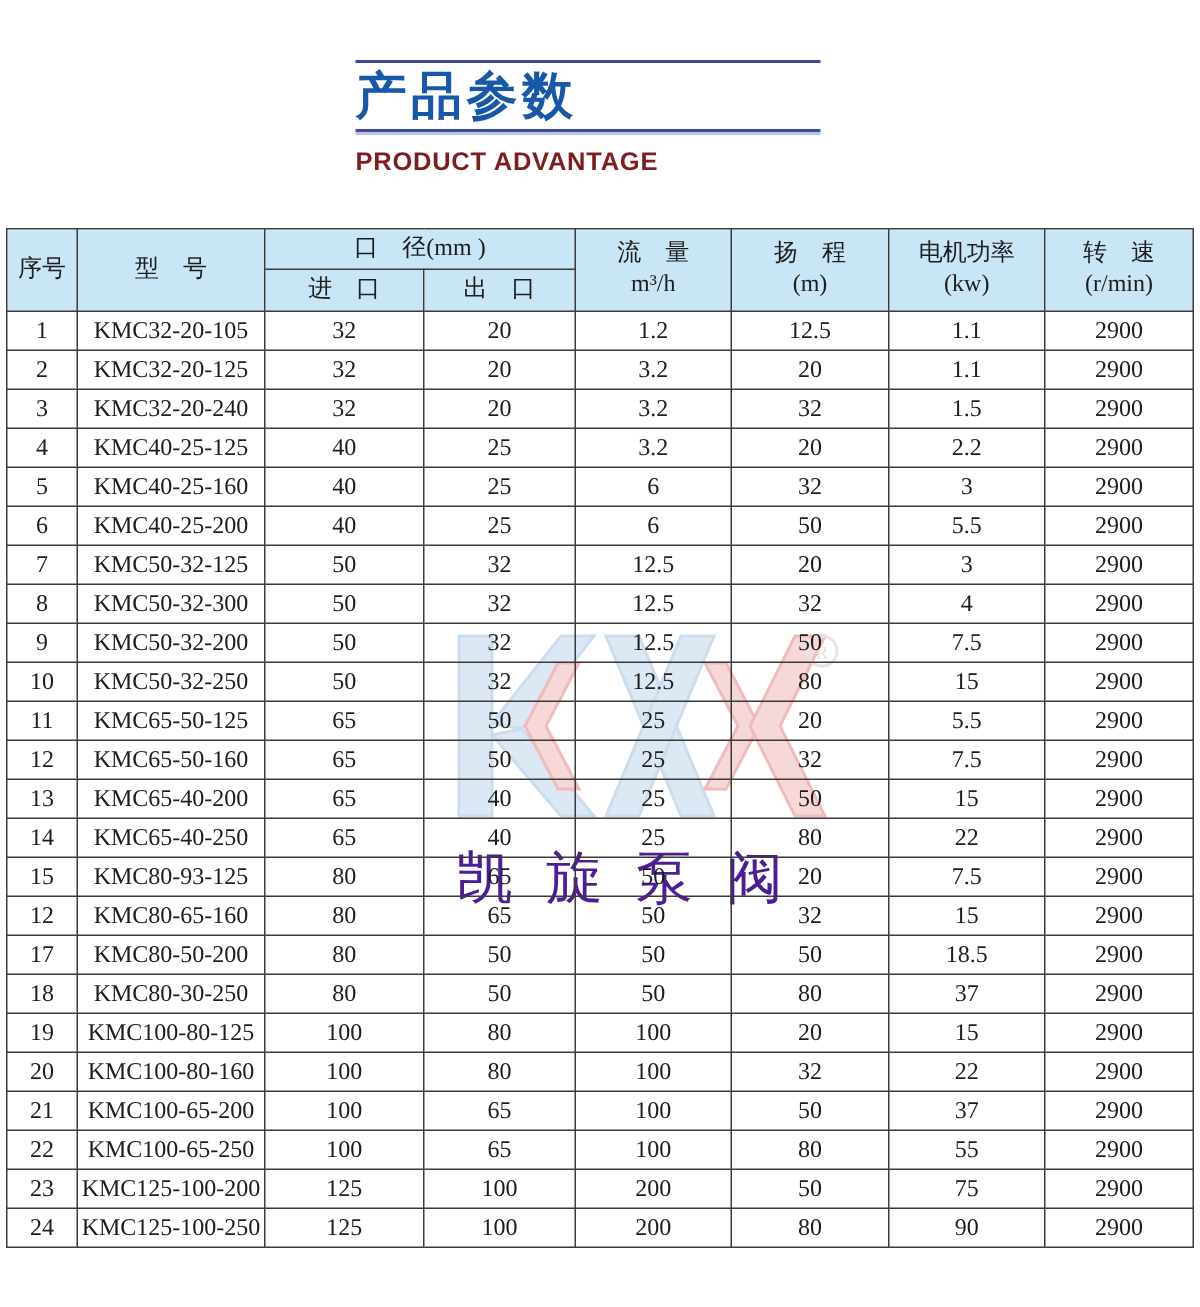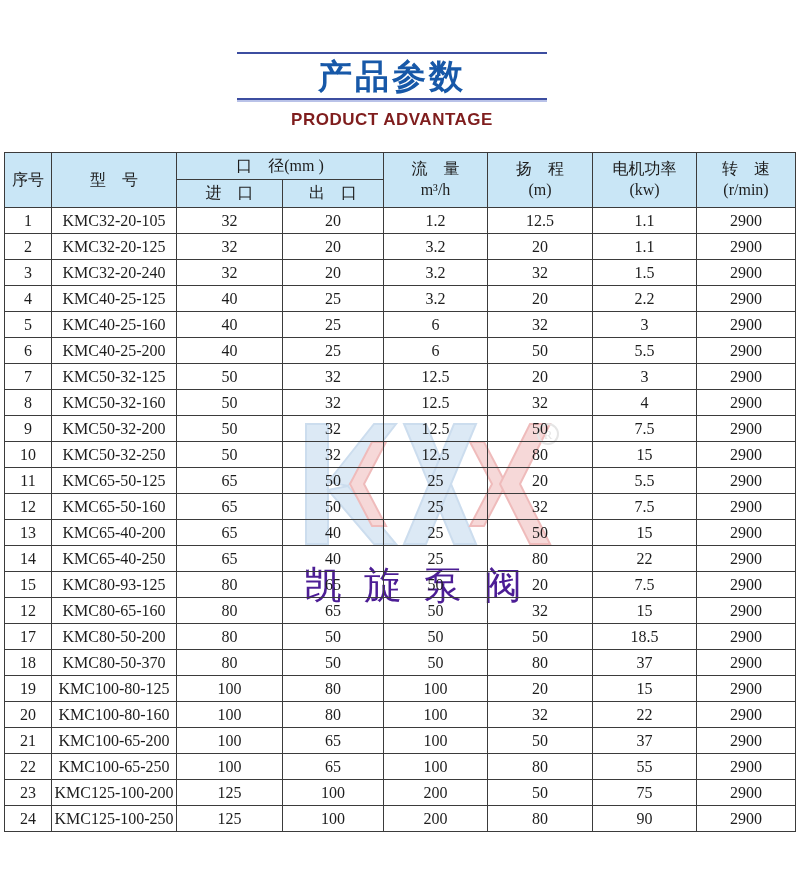--- a/index.html
+++ b/index.html
@@ -8,24 +8,24 @@
     position: relative;
     background: #ffffff;
     font-family: "Liberation Serif", "DejaVu Serif", serif;
     overflow: hidden;
   }
 
   
   .title-block {
     position: absolute;
     left: 237px;
-    top: 52px;
+    top: 40px;
     width: 310px;
     z-index: 3;
-    text-align: center;
+    text-align: left;
   }
   .rule {
     height: 2px;
     background: #3c4da0;
   }
   .rule.bottom { box-shadow: 0 2px 0 #b9c2e8; }
   .title-zh {
     font-family: "Liberation Sans", "DejaVu Sans", sans-serif;
     font-size: 34px;
     font-weight: bold;
@@ -227,21 +227,21 @@
         <td>KMC50-32-125</td>
         <td>50</td>
         <td>32</td>
         <td>12.5</td>
         <td>20</td>
         <td>3</td>
         <td>2900</td>
       </tr>
       <tr>
         <td>8</td>
-        <td>KMC50-32-160</td>
+        <td>KMC50-32-300</td>
         <td>50</td>
         <td>32</td>
         <td>12.5</td>
         <td>32</td>
         <td>4</td>
         <td>2900</td>
       </tr>
       <tr>
         <td>9</td>
         <td>KMC50-32-200</td>
@@ -327,21 +327,21 @@
         <td>KMC80-50-200</td>
         <td>80</td>
         <td>50</td>
         <td>50</td>
         <td>50</td>
         <td>18.5</td>
         <td>2900</td>
       </tr>
       <tr>
         <td>18</td>
-        <td>KMC80-50-370</td>
+        <td>KMC80-30-250</td>
         <td>80</td>
         <td>50</td>
         <td>50</td>
         <td>80</td>
         <td>37</td>
         <td>2900</td>
       </tr>
       <tr>
         <td>19</td>
         <td>KMC100-80-125</td>

